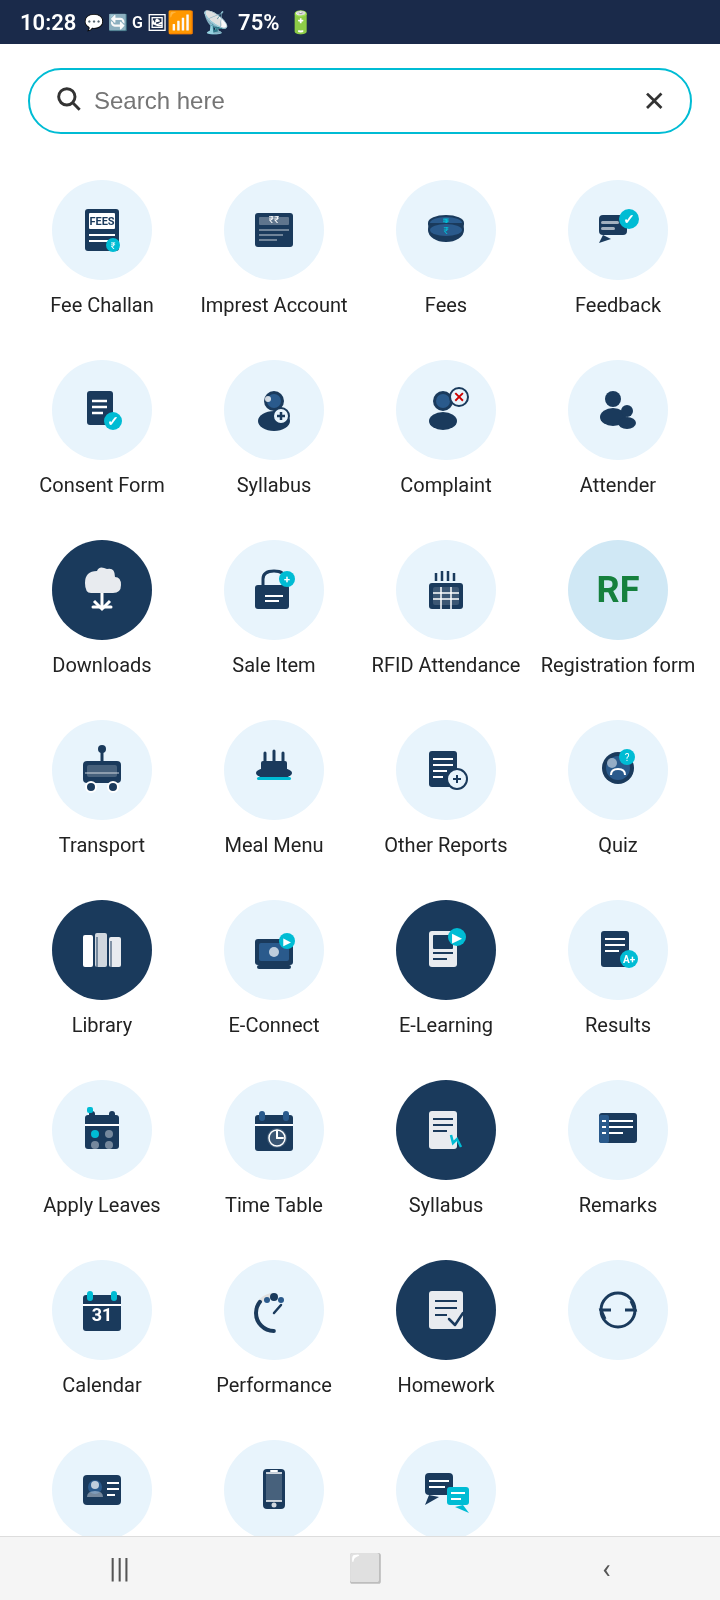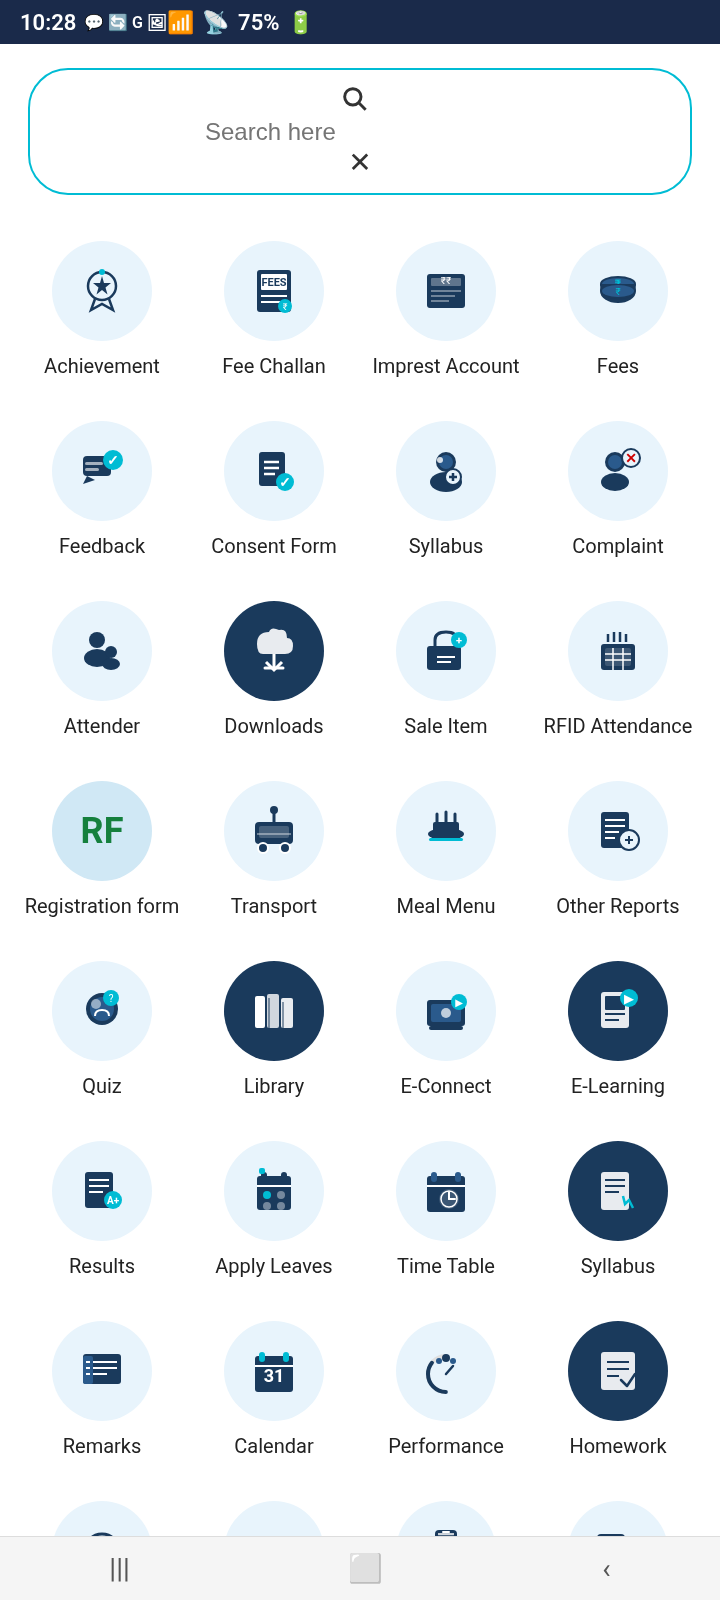--- a/index.html
+++ b/index.html
@@ -31,21 +31,20 @@
     .search-container {
       padding: 24px 28px 10px;
     }
     .search-bar {
       display: flex;
       align-items: center;
       border: 2px solid #00bcd4;
       border-radius: 40px;
       padding: 14px 24px;
       background: white;
-      flex-direction: column;
     }
     .search-icon-wrap {
       color: #333;
       margin-right: 12px;
       font-size: 26px;
     }
     .search-input {
       flex: 1;
       border: none;
       outline: none;
@@ -164,31 +163,20 @@
         <line x1="16.5" y1="16.5" x2="22" y2="22"></line>
       </svg>
     </span>
     <input class="search-input" type="text" placeholder="Search here" style="">
     <span class="search-clear">✕</span>
   </div>
 </div>
 
 <div class="grid-container">
 
-  <div class="grid-item">
-    <div class="icon-circle">
-      <svg viewBox="0 0 54 54" fill="none" xmlns="http://www.w3.org/2000/svg">
-        <circle cx="27" cy="22" r="14" stroke="#1a3a5c" stroke-width="2.5" fill="none"></circle>
-        <polygon points="27,12 29,19 36,19 30.5,23.5 32.5,30.5 27,26 21.5,30.5 23.5,23.5 18,19 25,19" fill="#1a3a5c"></polygon>
-        <path d="M20 35 L16 46 L27 40 L38 46 L34 35" fill="none" stroke="#1a3a5c" stroke-width="2.5"></path>
-        <circle cx="27" cy="8" r="3" fill="#00bcd4"></circle>
-      </svg>
-    </div>
-    <span class="item-label">Achievement</span>
-  </div>
 
   <div class="grid-item">
     <div class="icon-circle">
       <svg viewBox="0 0 54 54" fill="none" xmlns="http://www.w3.org/2000/svg">
         <rect x="10" y="6" width="34" height="42" rx="3" fill="#1a3a5c"></rect>
         <rect x="14" y="10" width="26" height="16" rx="1" fill="white"></rect>
         <text x="27" y="22" text-anchor="middle" font-size="11" font-weight="bold" fill="#1a3a5c">FEES</text>
         <line x1="14" y1="32" x2="40" y2="32" stroke="white" stroke-width="2"></line>
         <line x1="14" y1="38" x2="35" y2="38" stroke="white" stroke-width="2"></line>
         <circle cx="38" cy="42" r="7" fill="#00bcd4"></circle>

